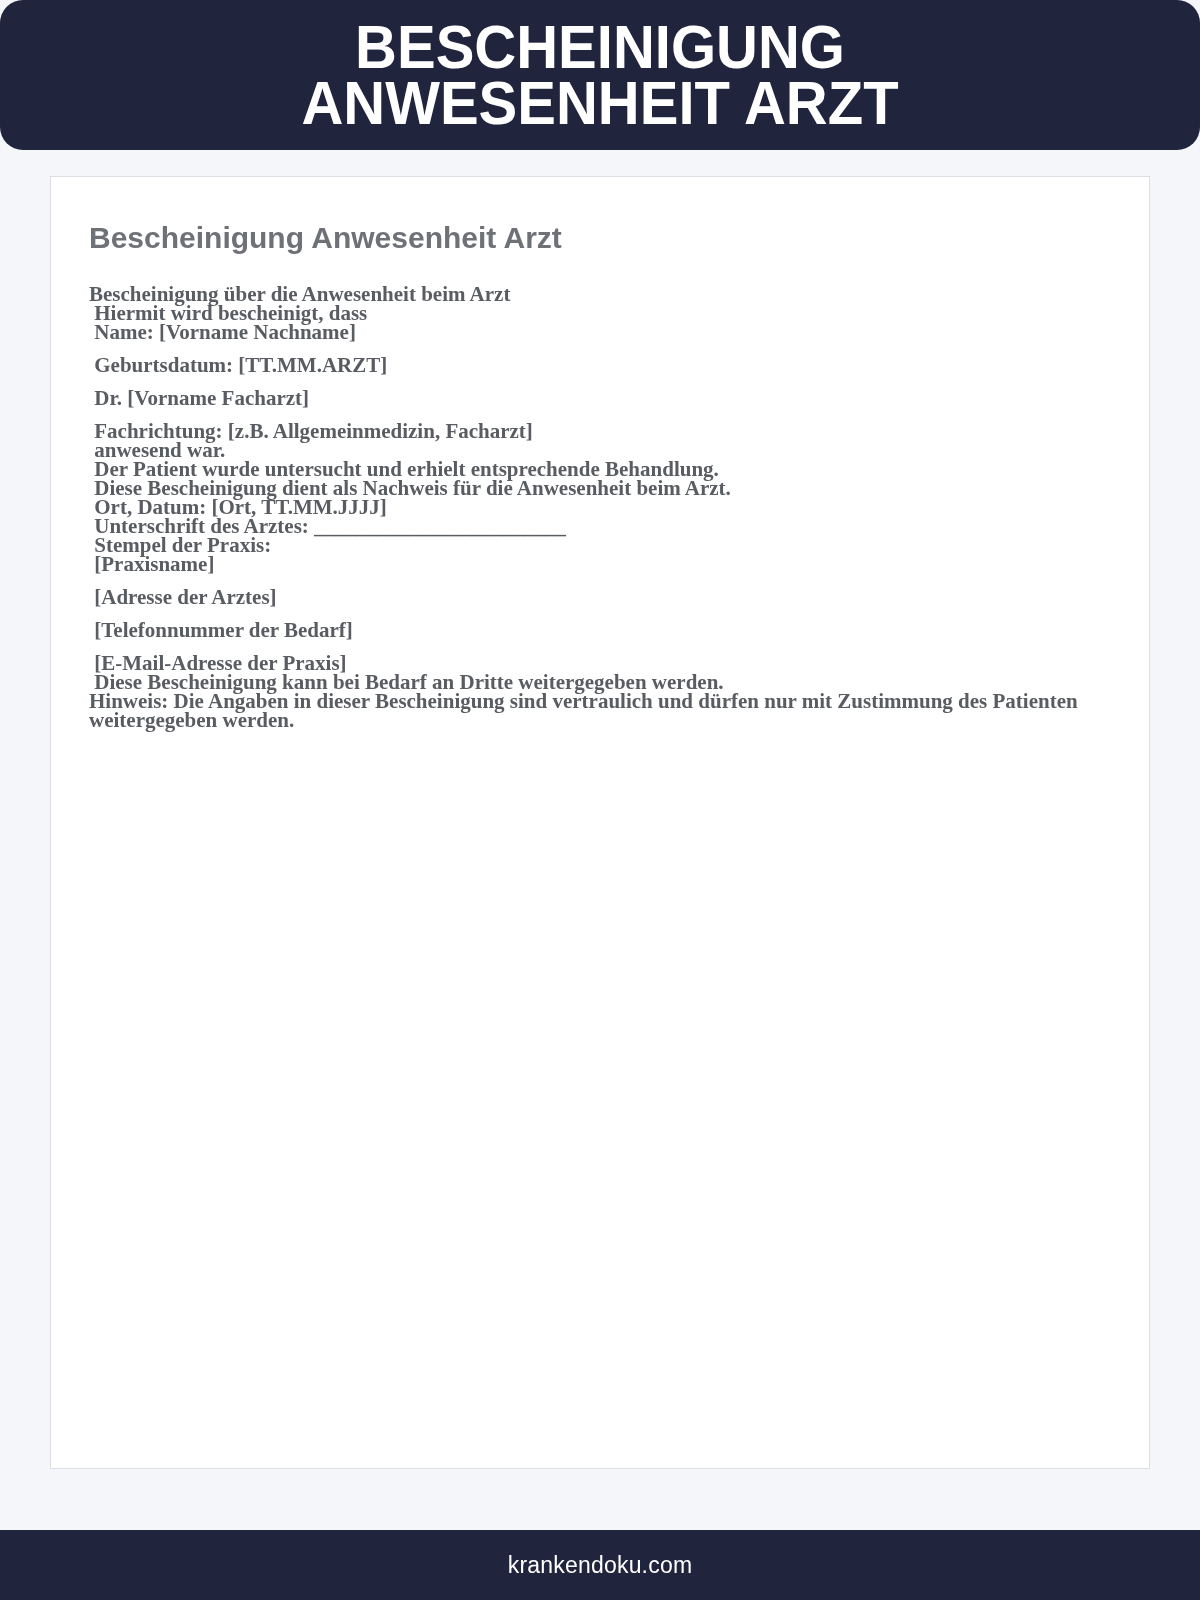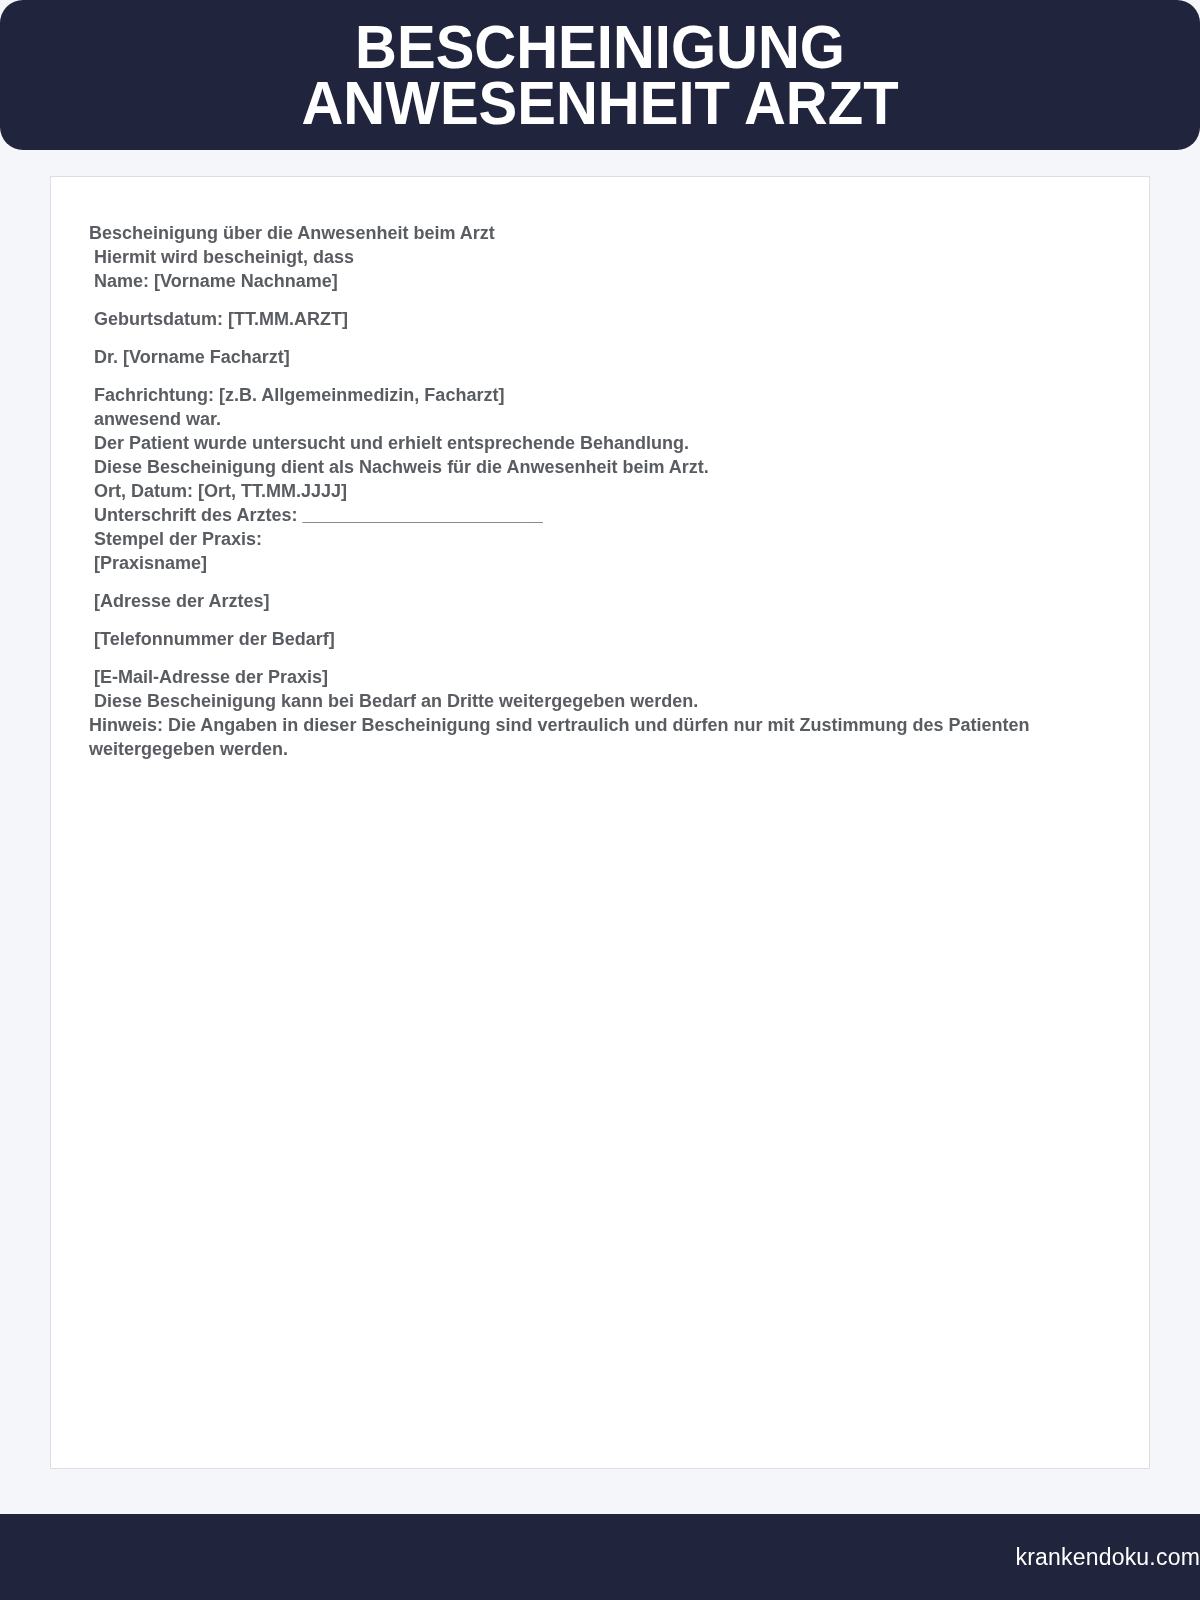--- a/index.html
+++ b/index.html
@@ -55,32 +55,33 @@
   }
   .doc-title{
     margin:0 0 30px 0;
     font-size:30px;
     line-height:34px;
     font-weight:700;
     color:var(--title-text);
   }
   .para{
     margin:0 0 14px 0;
-    font-size:18px;
-    line-height:24px;
+    font-size:21px;
+    line-height:19px;
     font-weight:700;
     color:var(--body-text);
     white-space:pre-wrap;
+    font-family:Liberation Serif, serif;
   }
   .site-footer{
-    height:86px;
+    height:70px;
     background:var(--navy);
     display:flex;
     align-items:center;
-    justify-content:flex-end;
+    justify-content:center;
     flex:0 0 auto;
   }
   .footer-site{
     color:#ffffff;
     font-size:23px;
     font-weight:400;
     letter-spacing:0.2px;
     text-decoration:none;
     cursor:pointer;
   }
@@ -90,20 +91,21 @@
 
 <header class="site-header">
   <div class="header-title">
     <span>BESCHEINIGUNG</span>
     <span>ANWESENHEIT ARZT</span>
   </div>
 </header>
 
 <main>
   <article class="card">
+    <h1 class="doc-title">Bescheinigung Anwesenheit Arzt</h1>
     <p class="para">Bescheinigung über die Anwesenheit beim Arzt
  Hiermit wird bescheinigt, dass
  Name: [Vorname Nachname]</p>
     <p class="para"> Geburtsdatum: [TT.MM.ARZT]</p>
     <p class="para"> Dr. [Vorname Facharzt]</p>
     <p class="para"> Fachrichtung: [z.B. Allgemeinmedizin, Facharzt]
  anwesend war.
  Der Patient wurde untersucht und erhielt entsprechende Behandlung.
  Diese Bescheinigung dient als Nachweis für die Anwesenheit beim Arzt.
  Ort, Datum: [Ort, TT.MM.JJJJ]

